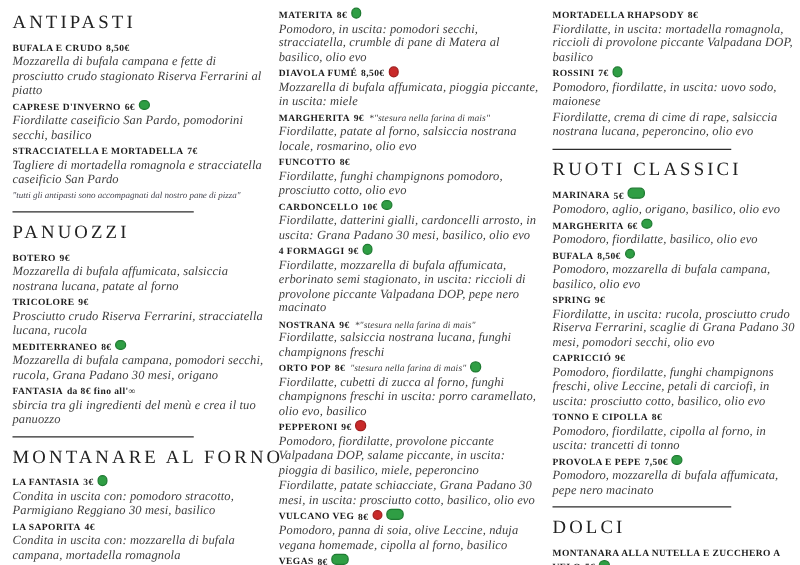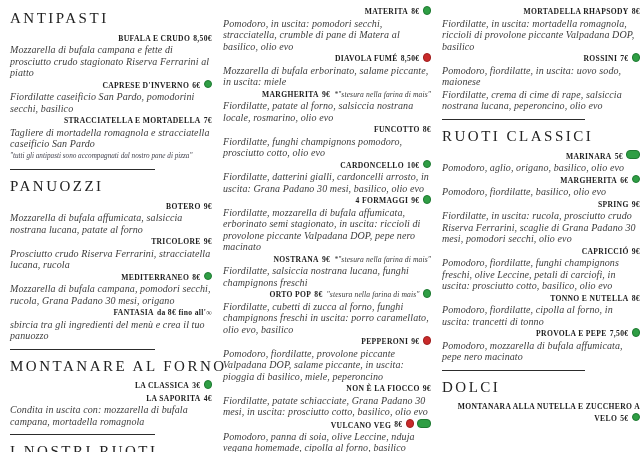--- a/index.html
+++ b/index.html
@@ -12,21 +12,21 @@
     padding:6px 10px 4px 10px;
     display:grid;grid-template-columns:202px 208px 198px;column-gap:11px;
   }
   .col{min-width:0;}
   .section-title{
     font-size:15px;font-weight:400;letter-spacing:2.5px;color:#222;
     margin:8px 0 6px 0;line-height:1.1;white-space:nowrap;
   }
   .col .section-title:first-child{margin-top:4px;}
   .item{margin:0 0 1px 0;}
-  .item-head{font-size:7.6px;line-height:11.5px;font-weight:700;color:#1c1c1c;letter-spacing:.35px;text-align:right;}
+  .item-head{font-size:7.6px;line-height:11.5px;font-weight:700;color:#1c1c1c;letter-spacing:.35px;}
   .item-price{font-weight:700;margin-left:3px;}
   .item-annot{font-weight:400;font-style:italic;color:#3a3a3a;letter-spacing:.1px;margin-left:2px;}
   .item-desc{font-size:10px;line-height:11.5px;font-weight:400;color:#3d3d3d;letter-spacing:.1px;font-style:italic;}
   .note{font-size:7.2px;font-style:italic;color:#43434f;line-height:11.5px;margin:1px 0 2px 0;}
   .divider{border-top:1px solid #2c2c2c;width:72%;margin:7px 0 5px 0;}
   .badge-dot{
     display:inline-block;width:6.5px;height:6.5px;border-radius:50%;
     vertical-align:-0.5px;margin-left:3px;
   }
   .badge-veg{background:#2f9e44;border:1px solid #1f7a32;}
@@ -69,40 +69,41 @@
         <div class="item-head"><span class="item-name">MEDITERRANEO</span><span class="item-price">8€</span><span class="badge-dot badge-veg"></span></div>
         <div class="item-desc">Mozzarella di bufala campana, pomodori secchi, rucola, Grana Padano 30 mesi, origano</div>
       </div>
       <div class="item">
         <div class="item-head"><span class="item-name">FANTASIA</span><span class="item-price">da 8€ fino all'∞</span></div>
         <div class="item-desc">sbircia tra gli ingredienti del menù e crea il tuo panuozzo</div>
       </div>
       <div class="divider"></div>
       <h2 class="section-title">MONTANARE AL FORNO</h2>
       <div class="item">
-        <div class="item-head"><span class="item-name">LA CLASSICA</span><span class="item-price">3€</span><span class="badge-dot badge-veg"></span></div>
+        <div class="item-head"><span class="item-name">LA FANTASIA</span><span class="item-price">3€</span><span class="badge-dot badge-veg"></span></div>
+        <div class="item-desc">Condita in uscita con: pomodoro stracotto, Parmigiano Reggiano 30 mesi, basilico</div>
       </div>
       <div class="item">
         <div class="item-head"><span class="item-name">LA SAPORITA</span><span class="item-price">4€</span></div>
         <div class="item-desc">Condita in uscita con: mozzarella di bufala campana, mortadella romagnola</div>
       </div>
       <div class="divider"></div>
       <h2 class="section-title">I NOSTRI RUOTI</h2>
       <div class="item">
         <div class="item-head"><span class="item-name">MARINARA OVEN</span><span class="item-price">7€</span></div>
       </div>
     </div>
   <div class="col">
       <div class="item">
         <div class="item-head"><span class="item-name">MATERITA</span><span class="item-price">8€</span><span class="badge-dot badge-veg"></span></div>
         <div class="item-desc">Pomodoro, in uscita: pomodori secchi, stracciatella, crumble di pane di Matera al basilico, olio evo</div>
       </div>
       <div class="item">
         <div class="item-head"><span class="item-name">DIAVOLA FUMÉ</span><span class="item-price">8,50€</span><span class="badge-dot badge-spicy"></span></div>
-        <div class="item-desc">Mozzarella di bufala erborinato, salame piccante, in uscita: miele</div>
+        <div class="item-desc">Mozzarella di bufala affumicata, pioggia piccante, in uscita: miele</div>
       </div>
       <div class="item">
         <div class="item-head"><span class="item-name">MARGHERITA</span><span class="item-price">9€</span><span class="item-annot"> *"stesura nella farina di mais"</span></div>
         <div class="item-desc">Fiordilatte, patate al forno, salsiccia nostrana locale, rosmarino, olio evo</div>
       </div>
       <div class="item">
         <div class="item-head"><span class="item-name">FUNCOTTO</span><span class="item-price">8€</span></div>
         <div class="item-desc">Fiordilatte, funghi champignons pomodoro, prosciutto cotto, olio evo</div>
       </div>
       <div class="item">
@@ -119,21 +120,20 @@
       </div>
       <div class="item">
         <div class="item-head"><span class="item-name">ORTO POP</span><span class="item-price">8€</span><span class="item-annot"> "stesura nella farina di mais"</span><span class="badge-dot badge-veg"></span></div>
         <div class="item-desc">Fiordilatte, cubetti di zucca al forno, funghi champignons freschi in uscita: porro caramellato, olio evo, basilico</div>
       </div>
       <div class="item">
         <div class="item-head"><span class="item-name">PEPPERONI</span><span class="item-price">9€</span><span class="badge-dot badge-spicy"></span></div>
         <div class="item-desc">Pomodoro, fiordilatte, provolone piccante Valpadana DOP, salame piccante, in uscita: pioggia di basilico, miele, peperoncino</div>
       </div>
       <div class="item">
-        <div class="item-head"><span class="item-name">NON È LA FIOCCO</span><span class="item-price">9€</span></div>
         <div class="item-desc">Fiordilatte, patate schiacciate, Grana Padano 30 mesi, in uscita: prosciutto cotto, basilico, olio evo</div>
       </div>
       <div class="item">
         <div class="item-head"><span class="item-name">VULCANO VEG</span><span class="item-price">8€</span><span class="badge-dot badge-spicy"></span><span class="badge-vegan"></span></div>
         <div class="item-desc">Pomodoro, panna di soia, olive Leccine, nduja vegana homemade, cipolla al forno, basilico</div>
       </div>
       <div class="item">
         <div class="item-head"><span class="item-name">VEGAS</span><span class="item-price">8€</span><span class="badge-vegan"></span></div>
         <div class="item-desc">Panna di soia, patate al forno, funghi champignons freschi, in uscita: pomodori secchi</div>
       </div>
@@ -155,29 +155,33 @@
       <h2 class="section-title">RUOTI CLASSICI</h2>
       <div class="item">
         <div class="item-head"><span class="item-name">MARINARA</span><span class="item-price">5€</span><span class="badge-vegan"></span></div>
         <div class="item-desc">Pomodoro, aglio, origano, basilico, olio evo</div>
       </div>
       <div class="item">
         <div class="item-head"><span class="item-name">MARGHERITA</span><span class="item-price">6€</span><span class="badge-dot badge-veg"></span></div>
         <div class="item-desc">Pomodoro, fiordilatte, basilico, olio evo</div>
       </div>
       <div class="item">
+        <div class="item-head"><span class="item-name">BUFALA</span><span class="item-price">8,50€</span><span class="badge-dot badge-veg"></span></div>
+        <div class="item-desc">Pomodoro, mozzarella di bufala campana, basilico, olio evo</div>
+      </div>
+      <div class="item">
         <div class="item-head"><span class="item-name">SPRING</span><span class="item-price">9€</span></div>
         <div class="item-desc">Fiordilatte, in uscita: rucola, prosciutto crudo Riserva Ferrarini, scaglie di Grana Padano 30 mesi, pomodori secchi, olio evo</div>
       </div>
       <div class="item">
         <div class="item-head"><span class="item-name">CAPRICCIÓ</span><span class="item-price">9€</span></div>
         <div class="item-desc">Pomodoro, fiordilatte, funghi champignons freschi, olive Leccine, petali di carciofi, in uscita: prosciutto cotto, basilico, olio evo</div>
       </div>
       <div class="item">
-        <div class="item-head"><span class="item-name">TONNO E NUTELLA</span><span class="item-price">8€</span></div>
+        <div class="item-head"><span class="item-name">TONNO E CIPOLLA</span><span class="item-price">8€</span></div>
         <div class="item-desc">Pomodoro, fiordilatte, cipolla al forno, in uscita: trancetti di tonno</div>
       </div>
       <div class="item">
         <div class="item-head"><span class="item-name">PROVOLA E PEPE</span><span class="item-price">7,50€</span><span class="badge-dot badge-veg"></span></div>
         <div class="item-desc">Pomodoro, mozzarella di bufala affumicata, pepe nero macinato</div>
       </div>
       <div class="divider"></div>
       <h2 class="section-title">DOLCI</h2>
       <div class="item">
         <div class="item-head"><span class="item-name">MONTANARA ALLA NUTELLA E ZUCCHERO A VELO</span><span class="item-price">5€</span><span class="badge-dot badge-veg"></span></div>

